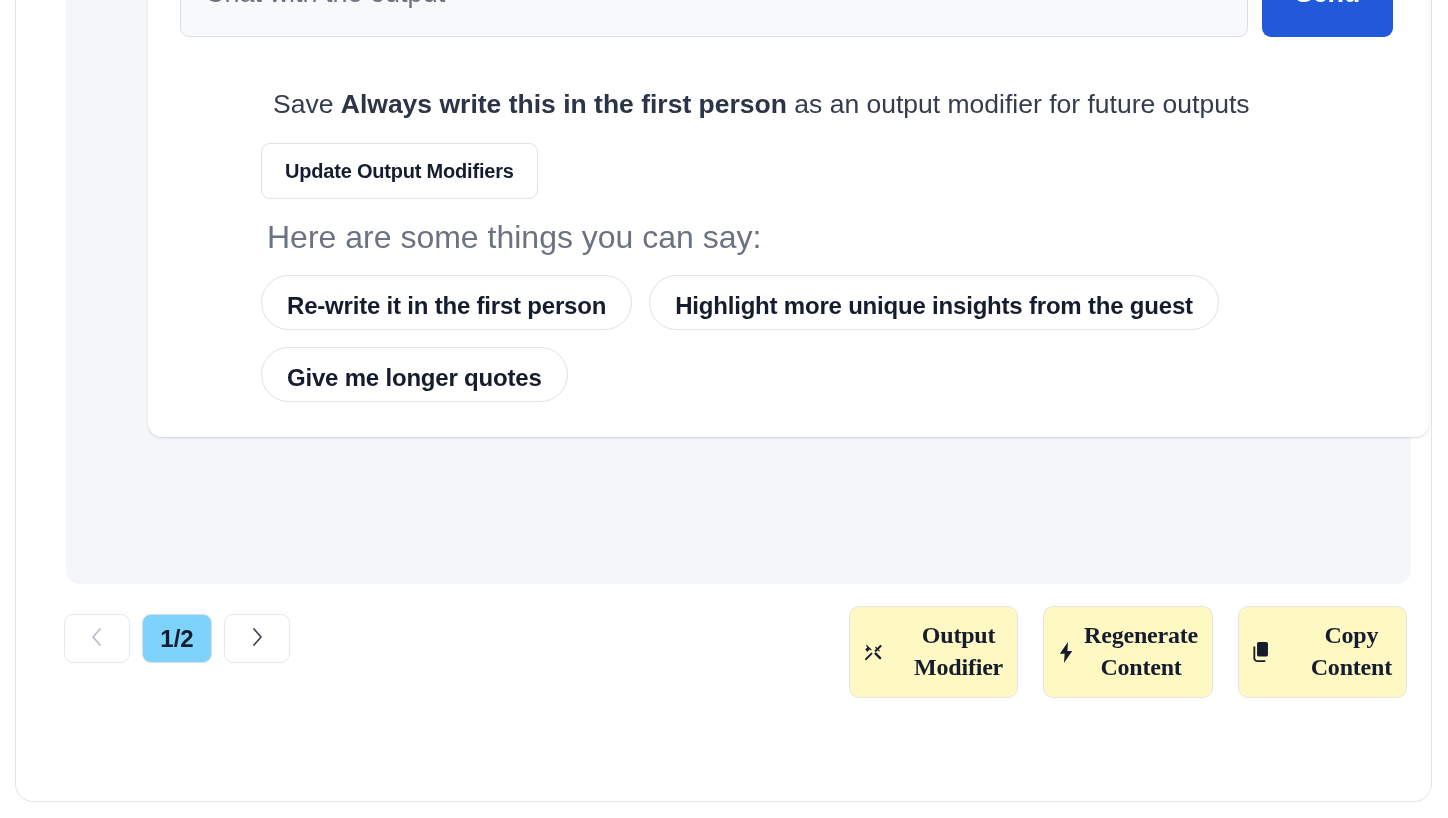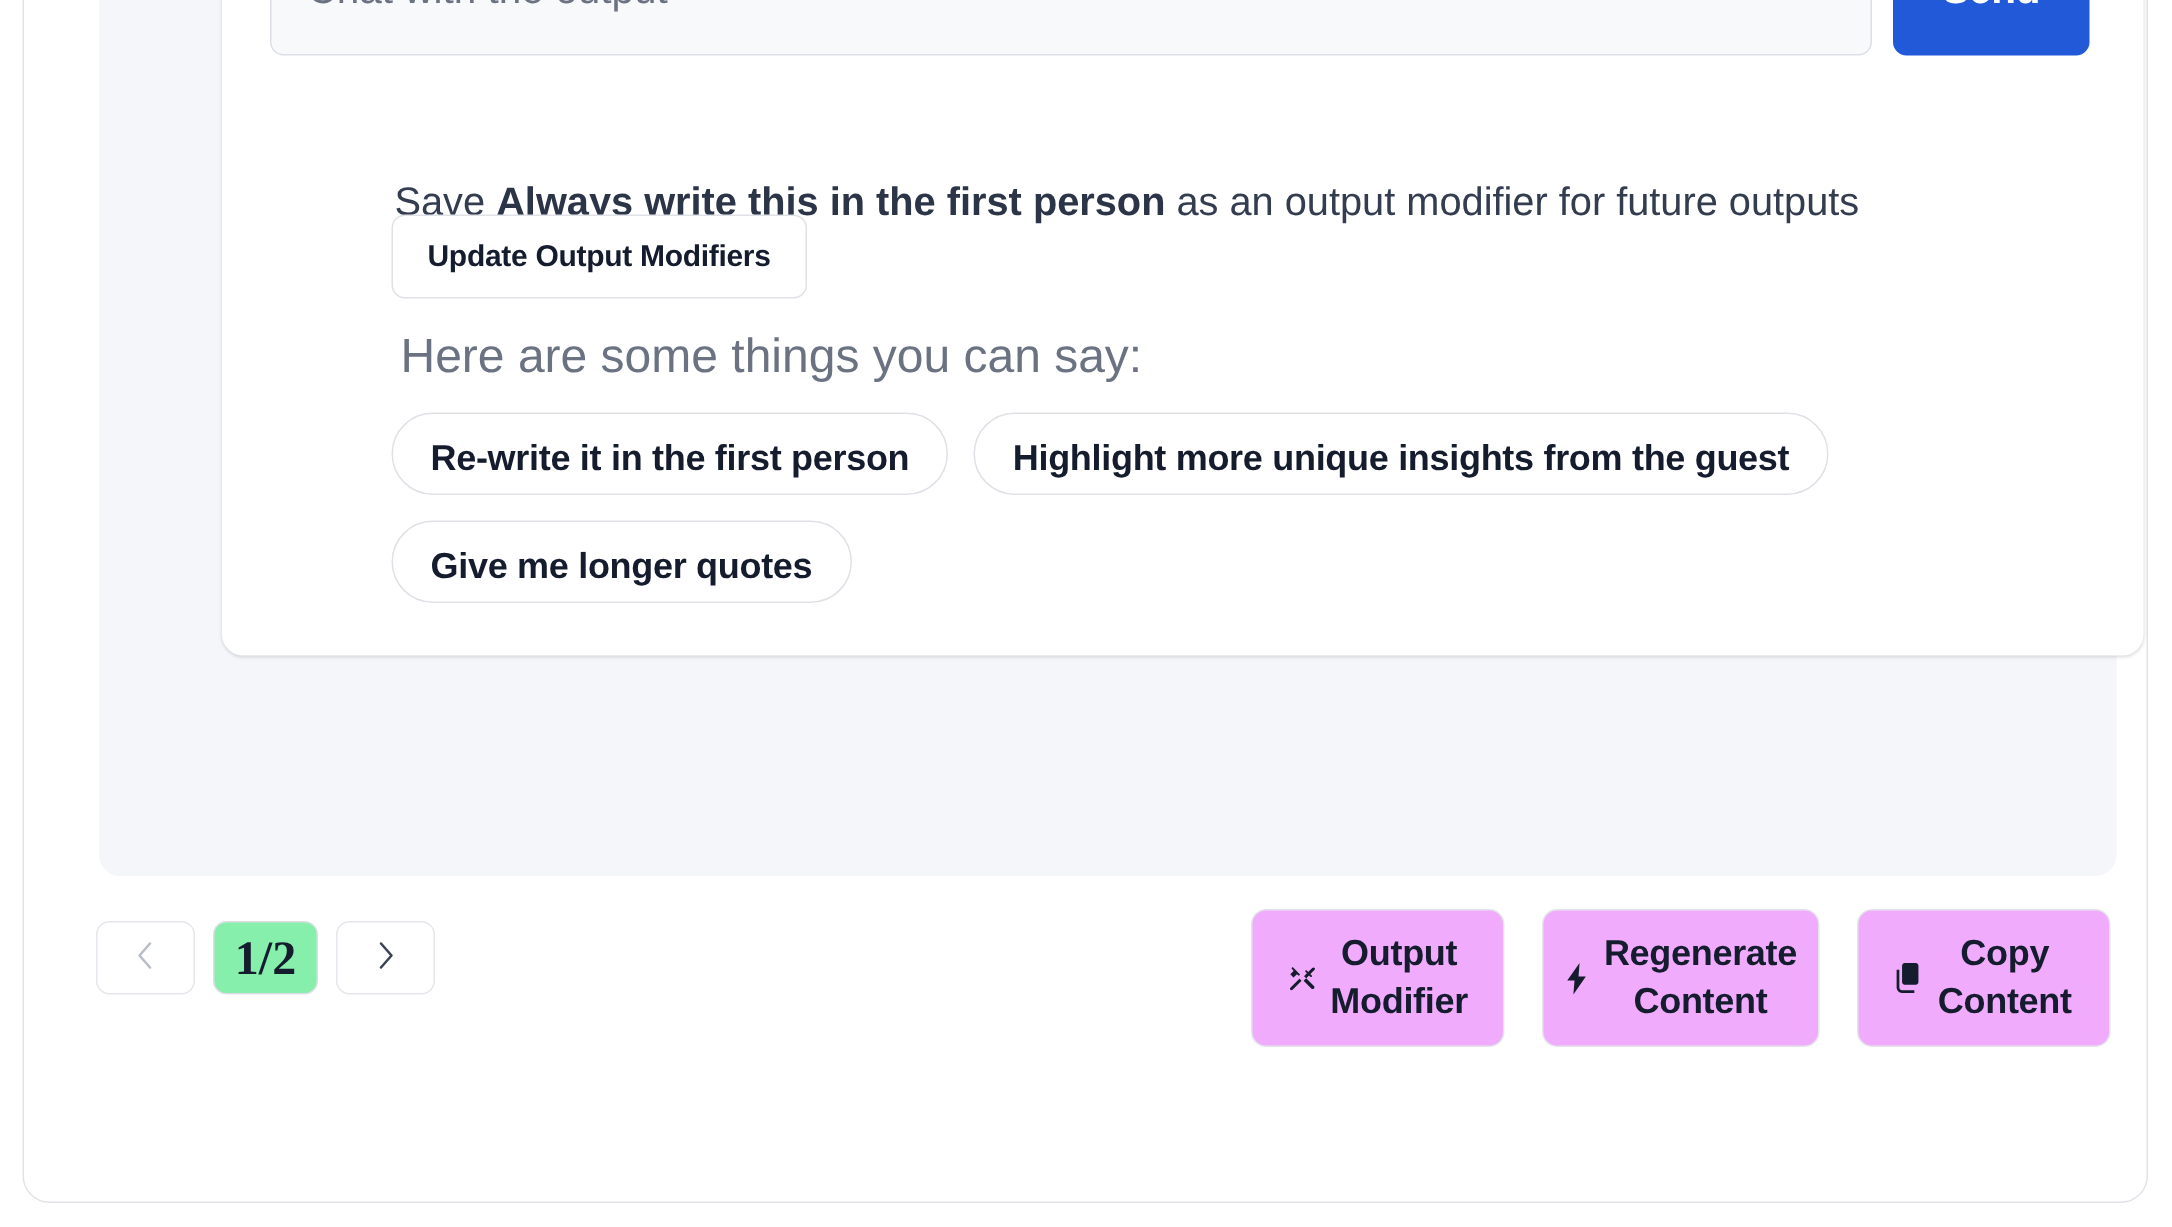--- a/index.html
+++ b/index.html
@@ -83,27 +83,26 @@
     font-family: "Liberation Sans", sans-serif;
     font-size: 27px;
     font-weight: 700;
     cursor: pointer;
     letter-spacing: -0.2px;
   }
 
   
   .save-line {
     position: absolute;
-    left: 115px;
+    left: 125px;
     top: 212px;
     font-size: 26.5px;
     color: #333d4f;
     line-height: 1.35;
     white-space: nowrap;
-    margin-top: 30px;
   }
   .save-line .strong { font-weight: 700; color: #2c3547; }
 
   
   .update-modifiers-btn {
     position: absolute;
     left: 113px;
     top: 268px;
     height: 56px;
     padding: 0 23px;
@@ -181,54 +180,54 @@
     align-items: center;
     justify-content: center;
     cursor: pointer;
     padding: 0;
   }
   .page-btn.prev svg { stroke: #b9bcc6; }
   .page-btn.next svg { stroke: #3b4351; }
   .page-indicator {
     width: 70px;
     height: 49px;
-    background: #86efac;
+    background: #7dd3fc;
     border: 1px solid #dcdee4;
     border-radius: 9px;
     display: flex;
     align-items: center;
     justify-content: center;
-    font-family: Liberation Serif, serif;
-    font-size: 32px;
+    font-family: Liberation Sans, sans-serif;
+    font-size: 24px;
     font-weight: 700;
     color: #141c2e;
     cursor: pointer;
   }
 
   
   .actions {
     position: absolute;
     right: 2px;
     top: -8px;
     display: flex;
     gap: 25px;
   }
   .action-btn {
     min-width: 169px;
     height: 92px;
-    background: #f0abfc;
+    background: #fef9c3;
     border: 1px solid #e4e5ea;
     border-radius: 10px;
     display: flex;
     align-items: center;
-    justify-content: center;
+    justify-content: space-between;
     gap: 9px;
     padding: 0 14px;
     cursor: pointer;
-    font-family: Liberation Sans, sans-serif;
+    font-family: Liberation Serif, serif;
   }
   .action-btn .act-icon {
     flex: 0 0 auto;
     display: flex;
     align-items: center;
     justify-content: center;
     color: #141c2e;
   }
   .action-btn .act-label {
     font-size: 24px;

